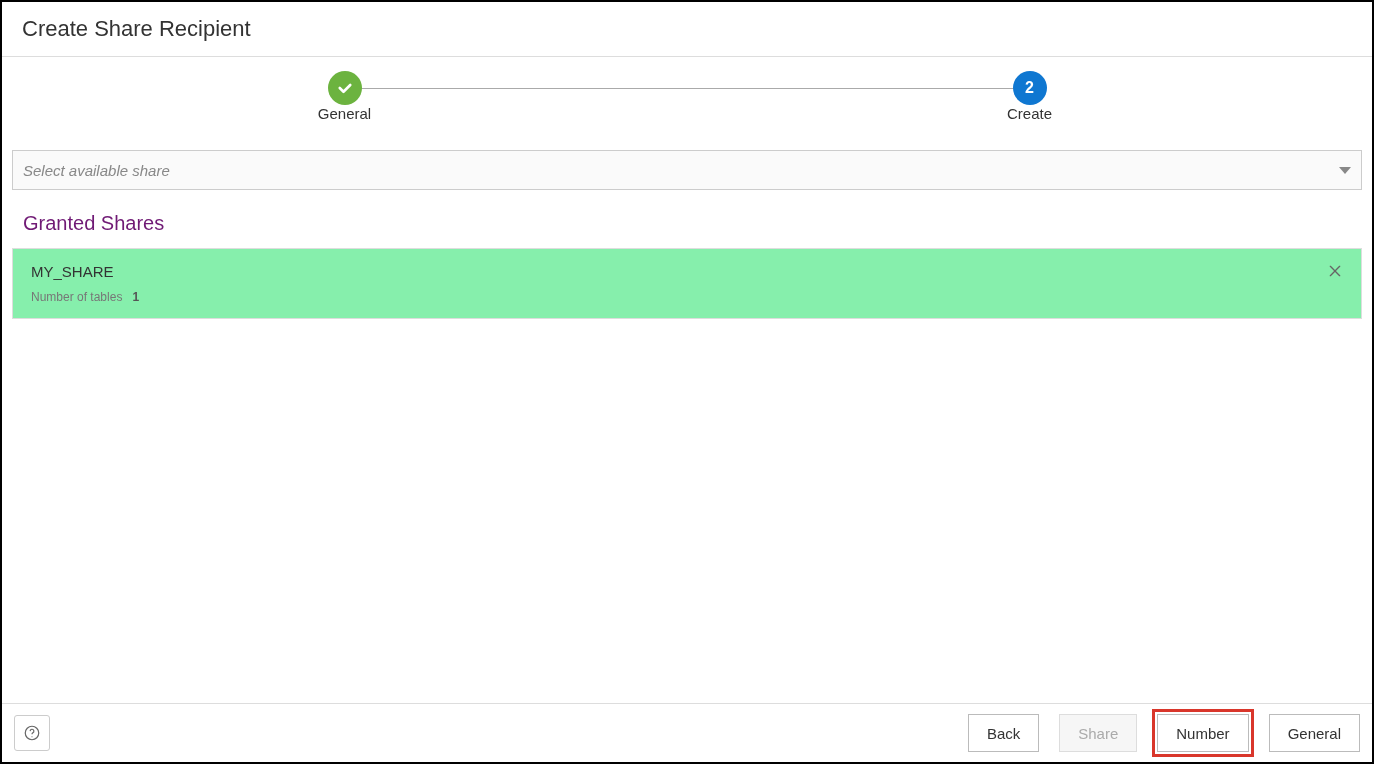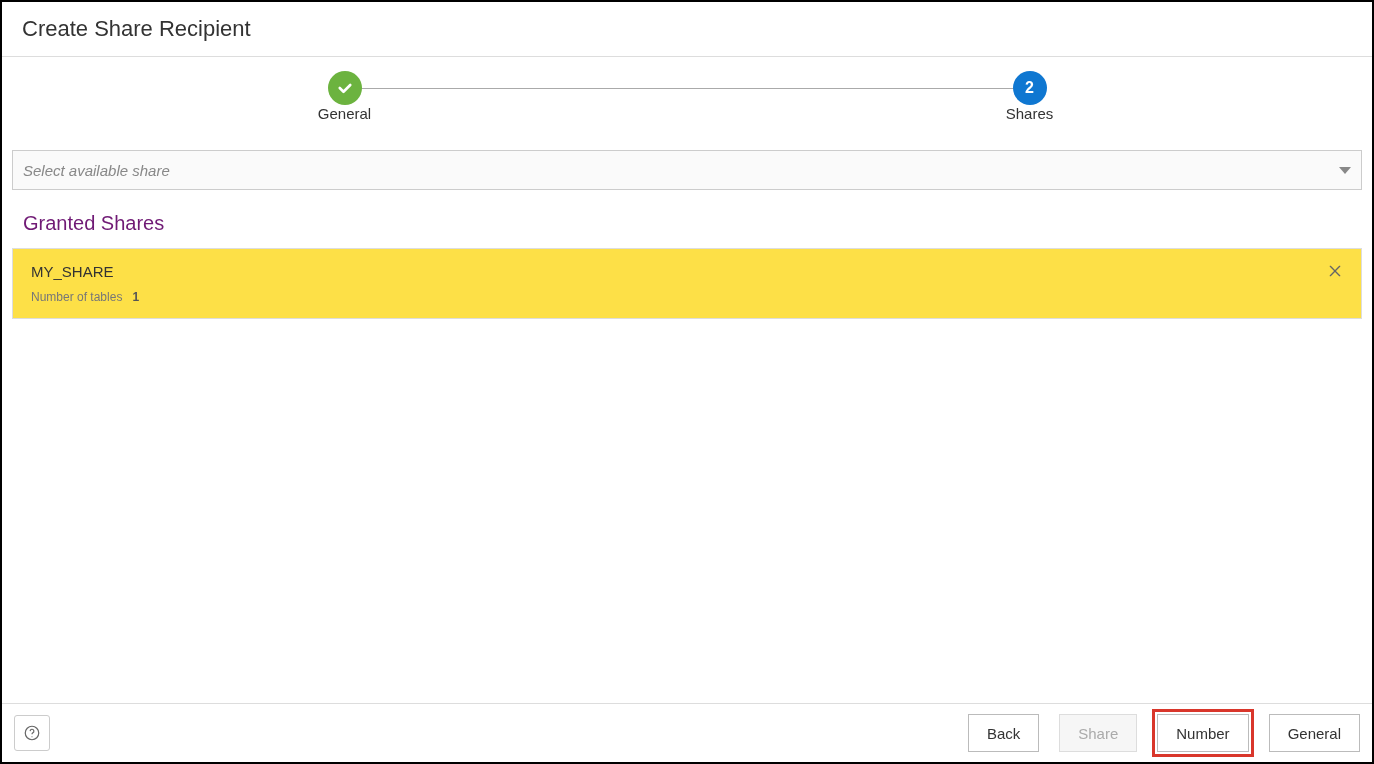--- a/index.html
+++ b/index.html
@@ -11,21 +11,21 @@
 .step-circle { width: 34px; height: 34px; border-radius: 50%; display: flex; align-items: center; justify-content: center; color: #fff; font-size: 16px; font-weight: 600; z-index: 2; }
 .step-circle.completed { background: #6cb33f; }
 .step-circle.active { background: #0f77d1; }
 .step-label { margin-top: 0; font-size: 15px; color: #333; }
 .step-line { position: absolute; top: 31px; left: 25%; right: 25%; height: 1px; background: #aaa; z-index: 1; }
 .content { padding: 10px 10px 0 10px; flex: 1; overflow: auto; }
 .select-box { border: 1px solid #ccc; background: #fafafa; height: 40px; display: flex; align-items: center; padding: 12px 10px; cursor: pointer; }
 .select-placeholder { color: #888; font-style: italic; font-size: 15px; flex: 1; }
 .select-caret { width: 0; height: 0; border-left: 6px solid transparent; border-right: 6px solid transparent; border-top: 7px solid #888; }
 .section-title { font-size: 20px; color: #701a75; margin: 22px 0 10px 11px; font-weight: 400; }
-.share-card { background: #fde047; border: 1px solid #ddd; padding: 14px 18px; display: flex; align-items: flex-start; margin-top: 13px; }
+.share-card { background: #86efac; border: 1px solid #ddd; padding: 14px 18px; display: flex; align-items: flex-start; margin-top: 13px; }
 .share-info { flex: 1; }
 .share-name { font-size: 15px; color: #333; margin-bottom: 10px; }
 .share-sub { font-size: 12px; color: #777; }
 .share-sub .count { font-weight: 600; color: #555; }
 .close-x { cursor: pointer; color: #666; }
 .close-x svg { width: 16px; height: 16px; }
 .footer { border-top: 1px solid #ddd; padding: 10px 12px; display: flex; align-items: center; }
 .help-btn { width: 36px; height: 36px; border: 1px solid #ccc; border-radius: 3px; display: flex; align-items: center; justify-content: center; color: #666; cursor: pointer; }
 .help-btn svg { width: 18px; height: 18px; }
 .footer-spacer { flex: 1; }
@@ -45,21 +45,21 @@
   <div class="step">
     <div class="step-circle completed">
       <svg class="check-svg" viewBox="0 0 24 24" fill="none" stroke="#fff" stroke-width="3.5" stroke-linecap="round" stroke-linejoin="round">
           <polyline points="5 12 10 17 19 8"></polyline>
         </svg>
     </div>
     <div class="step-label">General</div>
   </div>
   <div class="step">
     <div class="step-circle active">2</div>
-    <div class="step-label">Shares</div>
+    <div class="step-label">Create</div>
   </div>
 </div>
 
 <div class="content">
   <div class="select-box">
     <span class="select-placeholder">Select available share</span>
     <span class="select-caret"></span>
   </div>
 
   <div class="section-title">Granted Shares</div>

